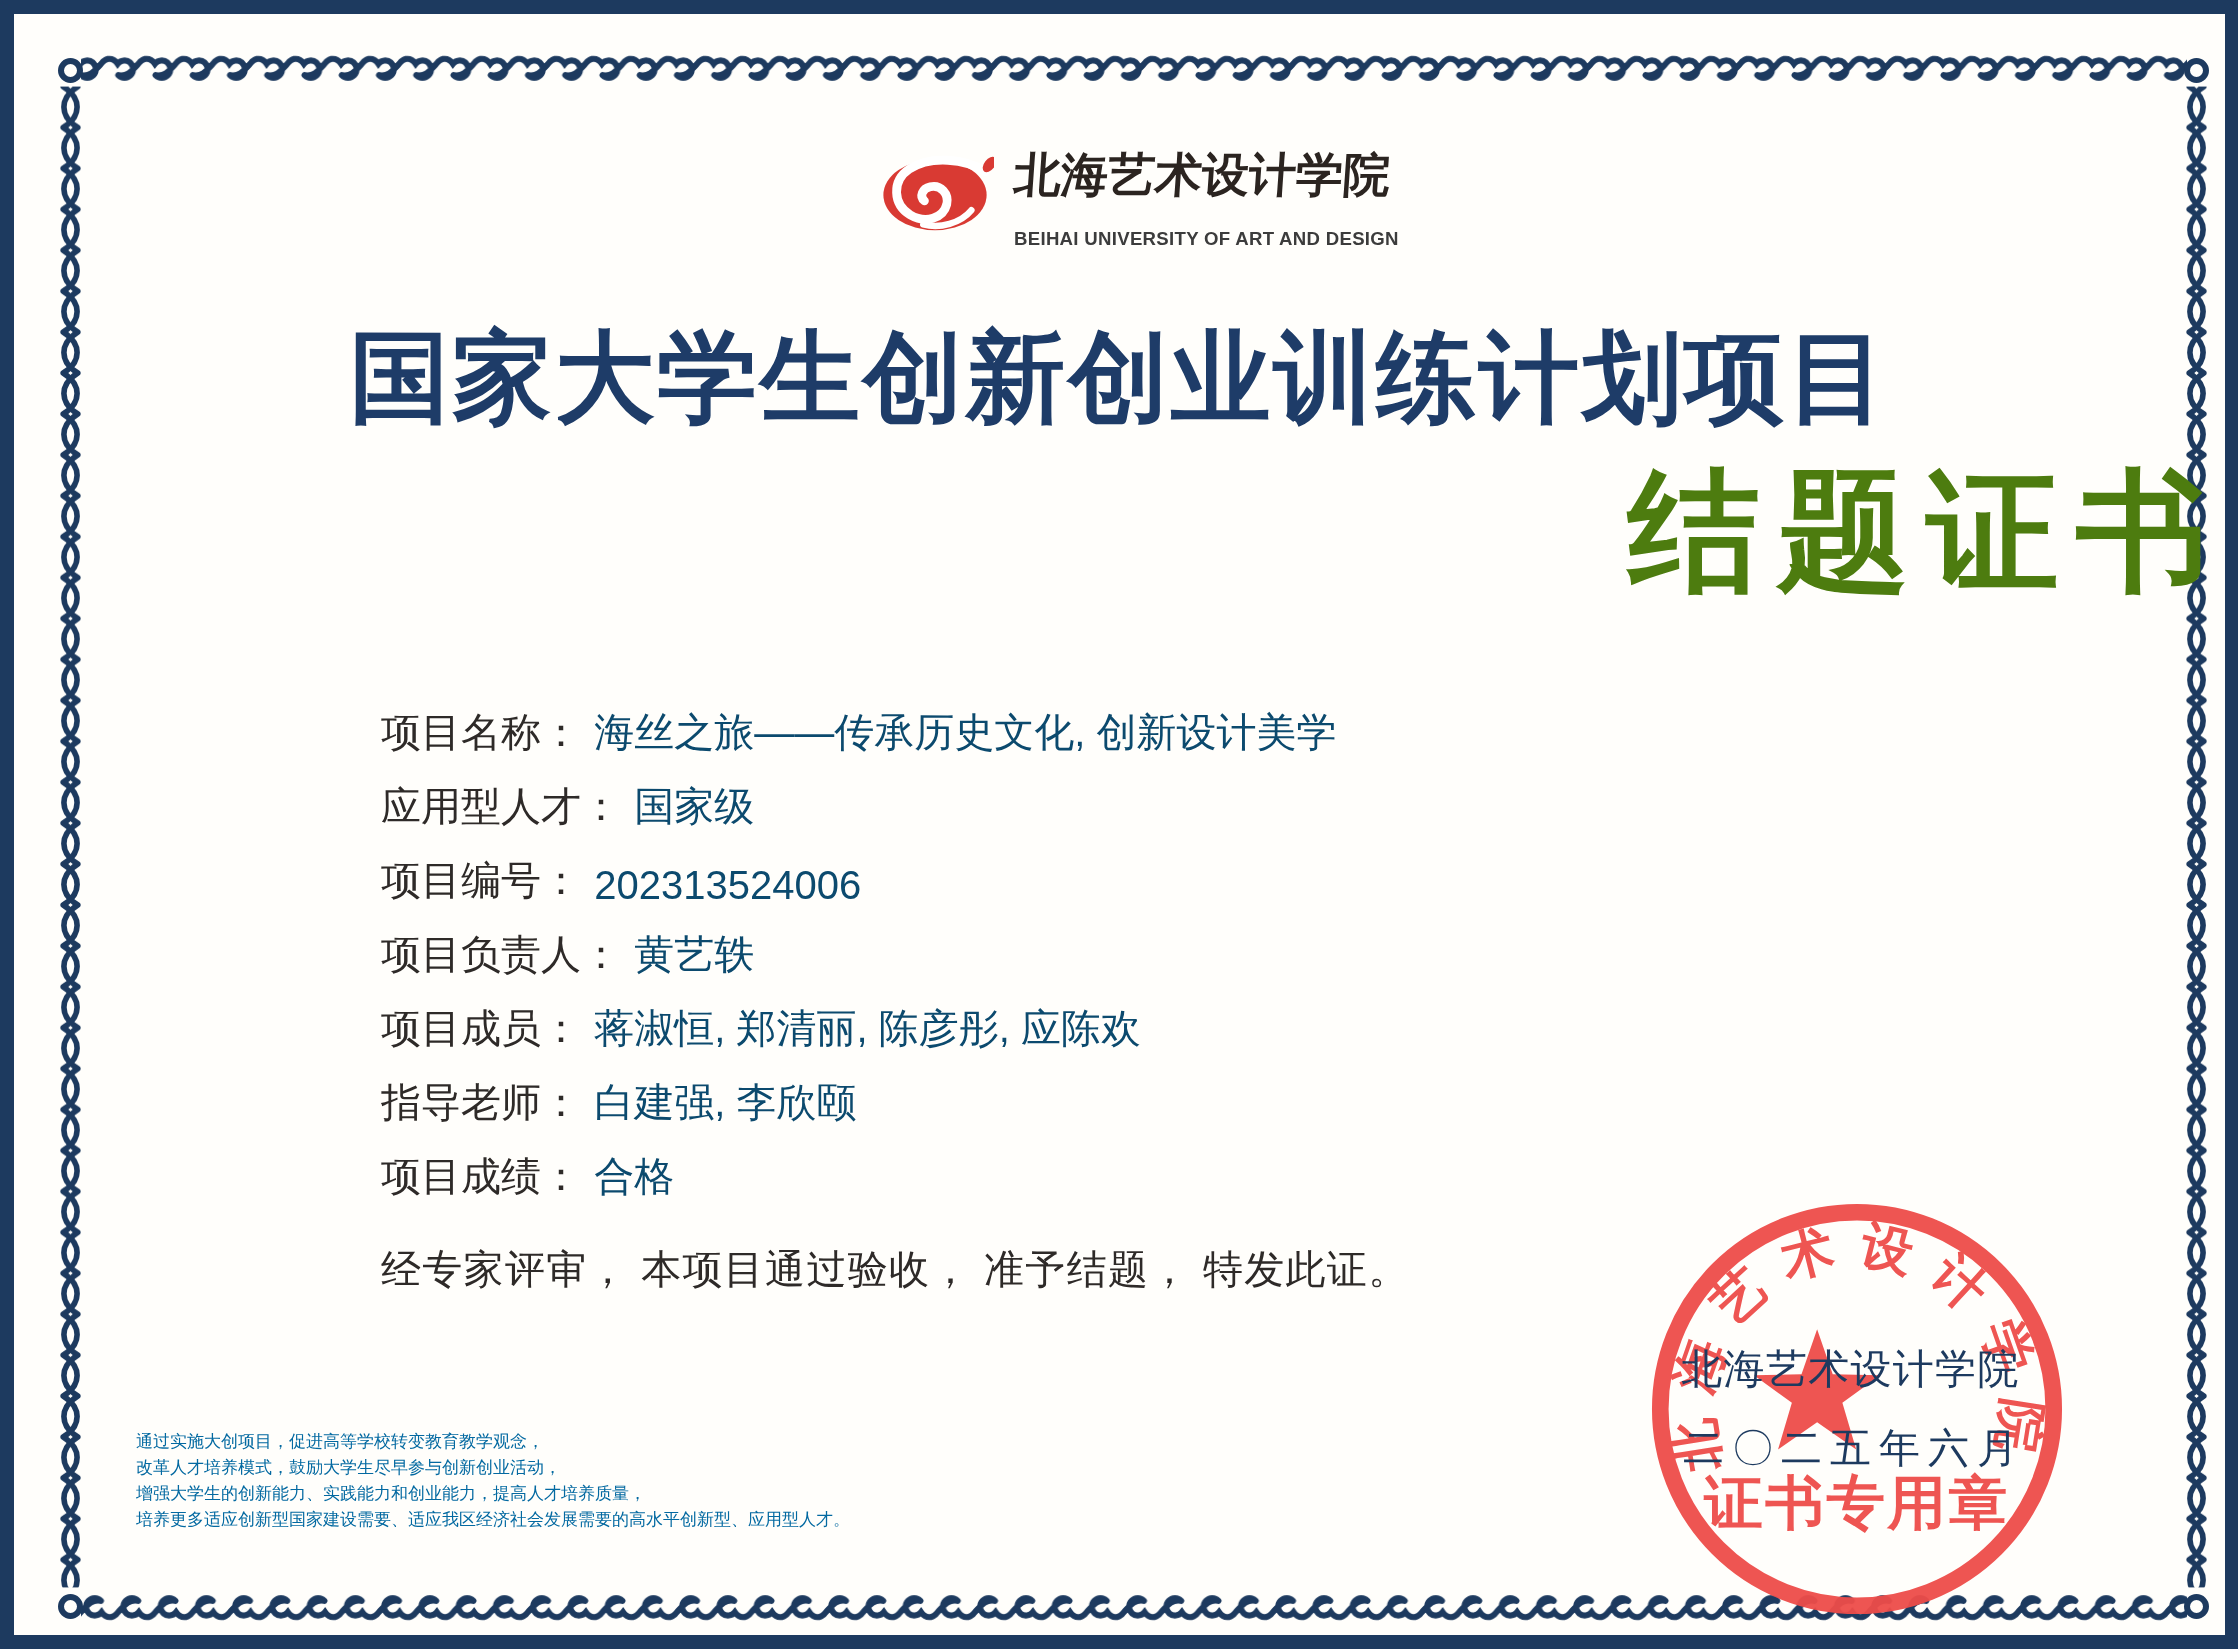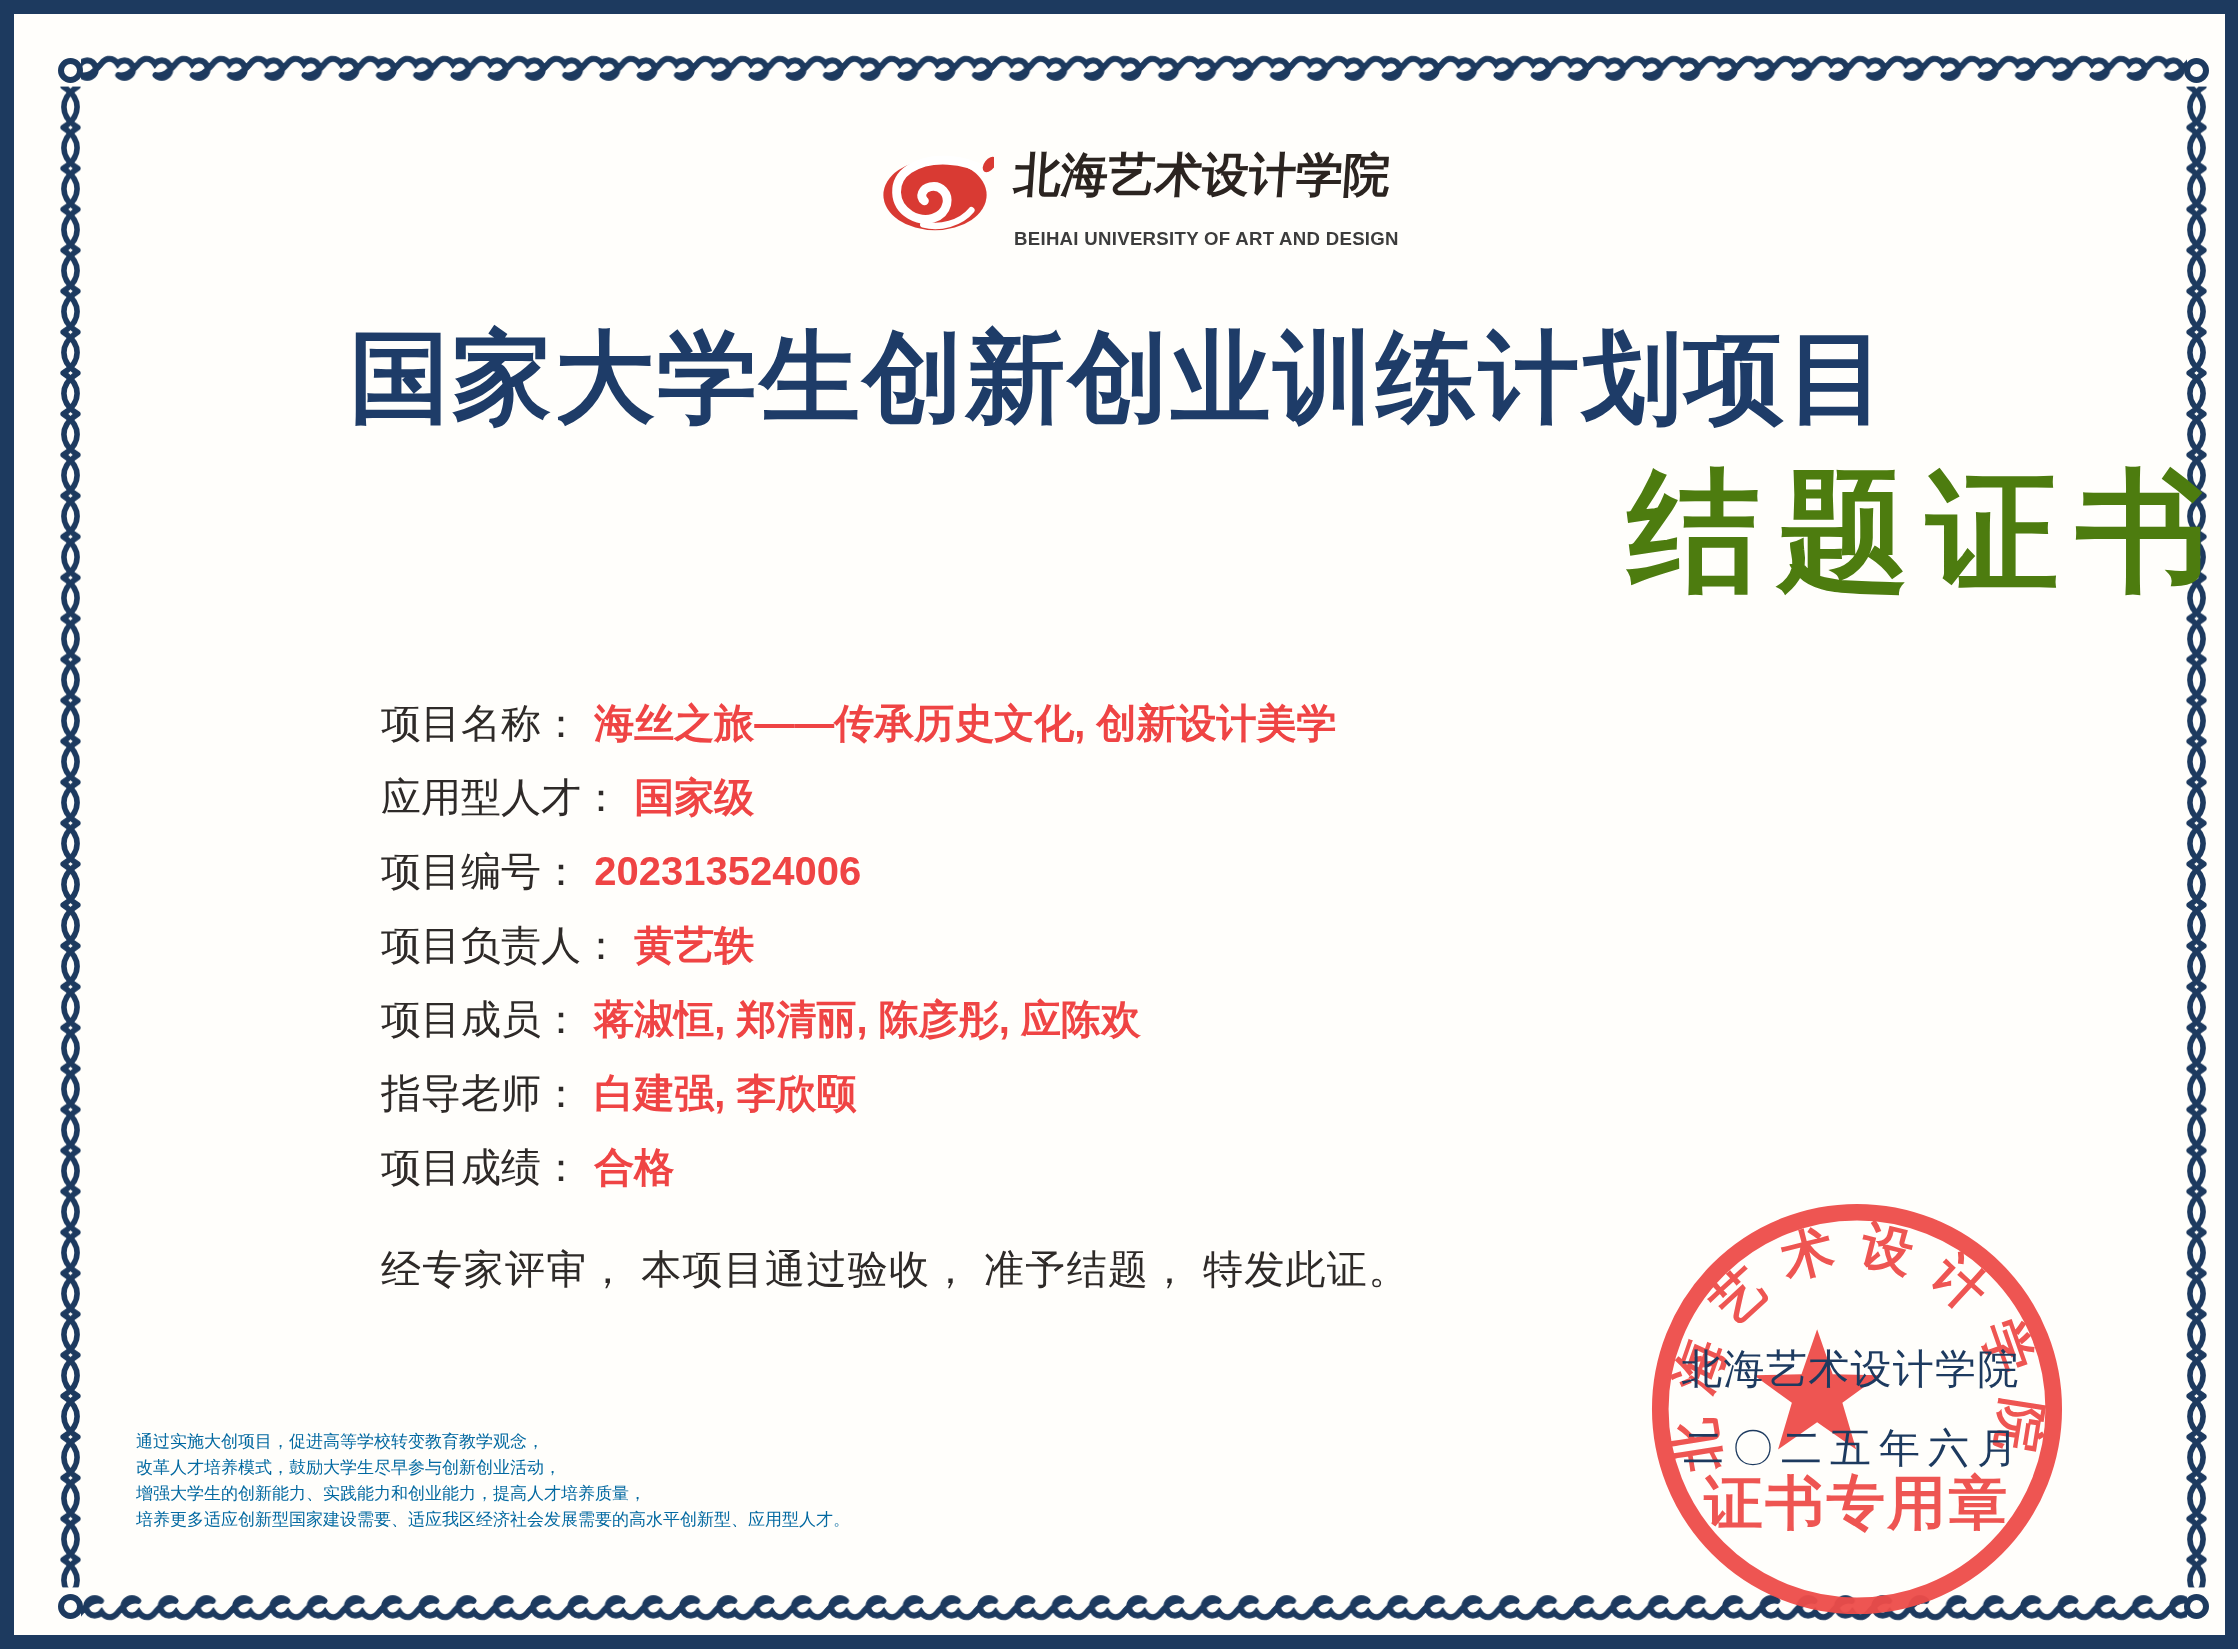--- a/index.html
+++ b/index.html
@@ -53,23 +53,23 @@
   .subtitle{
     position:absolute; left:0; top:430px; width:100%;
     text-align:right; padding-left:11px;
     font-family:"Liberation Serif","DejaVu Serif",serif;
     font-size:132px; font-weight:700; color:#4d7c0f;
     letter-spacing:17.3px; white-space:nowrap;
   }
 
   
   .fields{ position:absolute; left:367px; top:672px; }
-  .row{ height:74px; display:flex; align-items:center; }
+  .row{ height:74px; display:flex; align-items:flex-end; }
   .lab{ font-size:40px; color:#2e2a28; font-weight:500; white-space:nowrap; }
-  .val{ font-size:40px; color:#ef4444; font-weight:700; margin-left:13.3px; white-space:nowrap; }
+  .val{ font-size:40px; color:#0c4a6e; font-weight:400; margin-left:13.3px; white-space:nowrap; }
 
   .statement{
     position:absolute; left:367px; top:1228px;
     font-size:40px; color:#2e2a28; font-weight:500;
     letter-spacing:1.3px; white-space:nowrap;
   }
 
   
   .footnote{
     position:absolute; left:122px; top:1395px;

